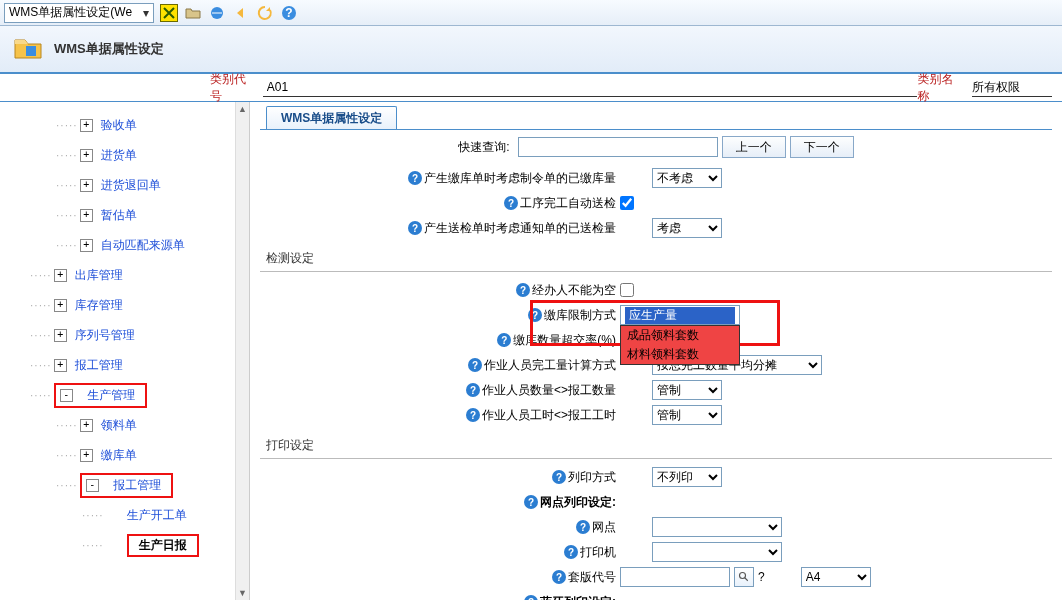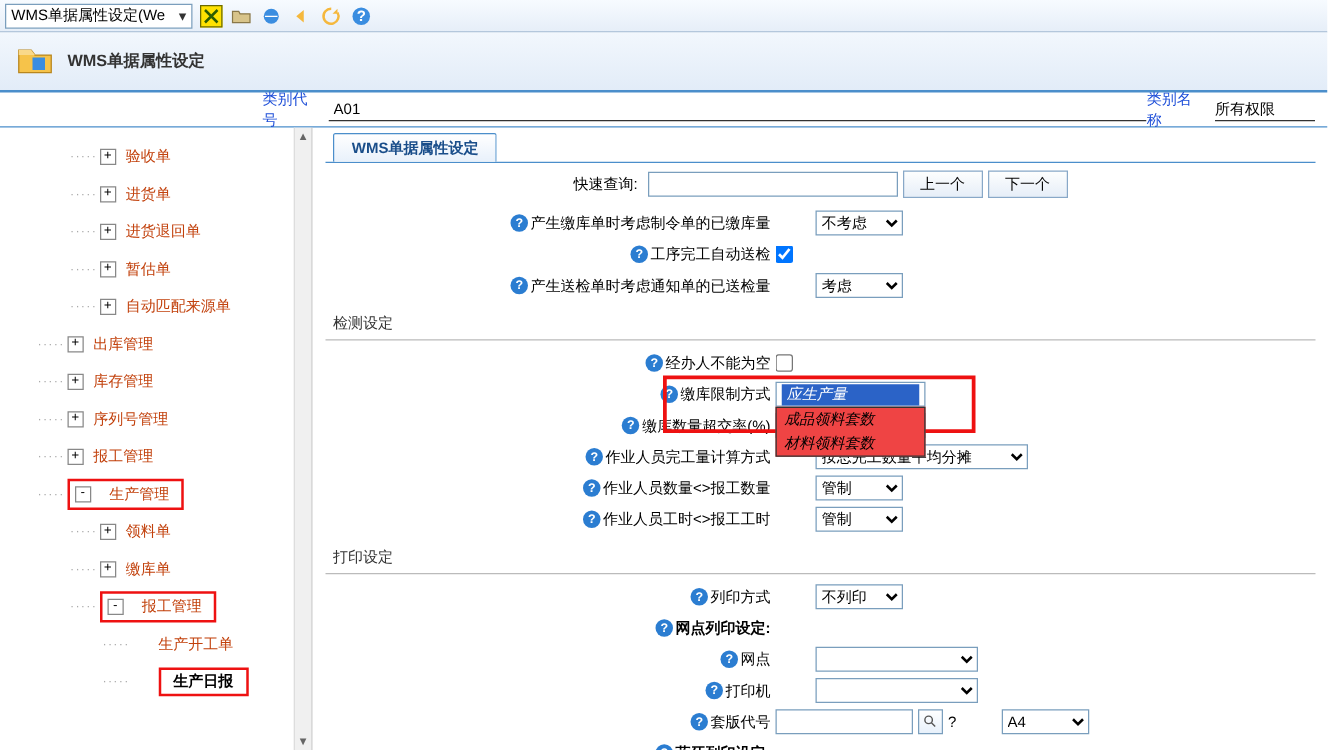--- a/index.html
+++ b/index.html
@@ -13,38 +13,38 @@
 .tb-icon svg { width:16px; height:16px; }
 
 
 .header-band { height: 48px; background: linear-gradient(#f2f7fd,#e2ecf8); border-bottom: 2px solid #4b8ecb; display:flex; align-items:center; padding:0 12px; gap:10px; }
 .header-band .folder-icon svg { width:32px; height:32px; }
 .header-band .title { font-weight:bold; font-size:13px; color:#333; }
 
 
 .filter-row { height: 28px; border-bottom:1px solid #4b8ecb; display:flex; align-items:center; padding:0 10px; }
 .filter-row .spacer { flex:0 0 200px; }
-.filter-row label { margin-right:8px; color:#1d4ed8; }
+.filter-row label { margin-right:8px; color:#b91c1c; }
 .filter-row input[type=text]{ height:18px; border:1px solid #7a9ebd; padding:0 4px; width:60px; }
 .filter-row .right { margin-left:auto; display:flex; align-items:center; gap:8px; }
 
 
 .main { display:flex; height: calc(600px - 26px - 48px - 28px); }
 .tree { width: 250px; border-right:1px solid #ccc; padding: 8px 0 8px 0; overflow:auto; position:relative; }
 .tree-scroll-hint { position:absolute; right:0; top:0; bottom:0; width:14px; background:#f0f0f0; border-left:1px solid #ddd; }
 .tree-scroll-hint::before { content:"▲"; position:absolute; top:2px; left:2px; font-size:9px; color:#666;}
 .tree-scroll-hint::after { content:"▼"; position:absolute; bottom:2px; left:2px; font-size:9px; color:#666;}
 .tree ul { list-style:none; padding-left:0; }
 .tree li { display:flex; align-items:center; height:30px; padding-left:8px; position:relative;}
 .tree li.lv1 { padding-left: 30px; }
 .tree li.lv2 { padding-left: 56px; }
 .tree li.lv3 { padding-left: 82px; }
 .tree li .dots { color:#aaa; letter-spacing:1px; margin-right:2px; font-size:10px;}
 .tree .pm { width:13px; height:13px; border:1px solid #888; display:inline-flex; align-items:center; justify-content:center; margin-right:8px; font-size:10px; line-height:1; background:#fff; font-family:monospace; }
-.tree .label { color:#c2410c; }
+.tree .label { color:#1d4ed8; }
 .tree .hl-red { border:2px solid #e11; padding: 2px 10px 2px 4px; display:inline-flex; align-items:center; }
 .tree .hl-red-label { border:2px solid #e11; padding: 1px 10px; display:inline-block; font-weight:bold;}
 
 
 .content { flex:1; overflow:auto; padding: 4px 10px; }
 .tab-strip { border-bottom:1px solid #4b8ecb; height:24px; display:flex; padding-left:6px; }
 .tab { border:1px solid #4b8ecb; border-bottom:none; background:linear-gradient(#fff,#e8f1fb); padding:3px 14px; color:#1a4e8a; font-weight:bold; border-radius:2px 2px 0 0; }
 
 .search-row { display:flex; align-items:center; gap:4px; margin:6px 0 8px 0;justify-content:center; }
 .search-row label { margin-right:4px;}
@@ -270,21 +270,21 @@
           <input type="checkbox" style="">
         </div>
     </div>
 
     <div style="position:relative;">
       <div class="form-line" style="position:relative;">
         <div class="lbl">
             <span class="q">?</span>
             <span>缴库限制方式</span>
           </div>
-        <div class="ctrl" style="position:relative;font-style:italic;">
+        <div class="ctrl" style="position:relative;">
           <div class="open-dd">
             <div class="dd-head">
                 <span class="dd-sel">应生产量</span>
               </div>
             <div class="dd-list">
               <div>成品领料套数</div>
               <div>材料领料套数</div>
             </div>
           </div>
         </div>

